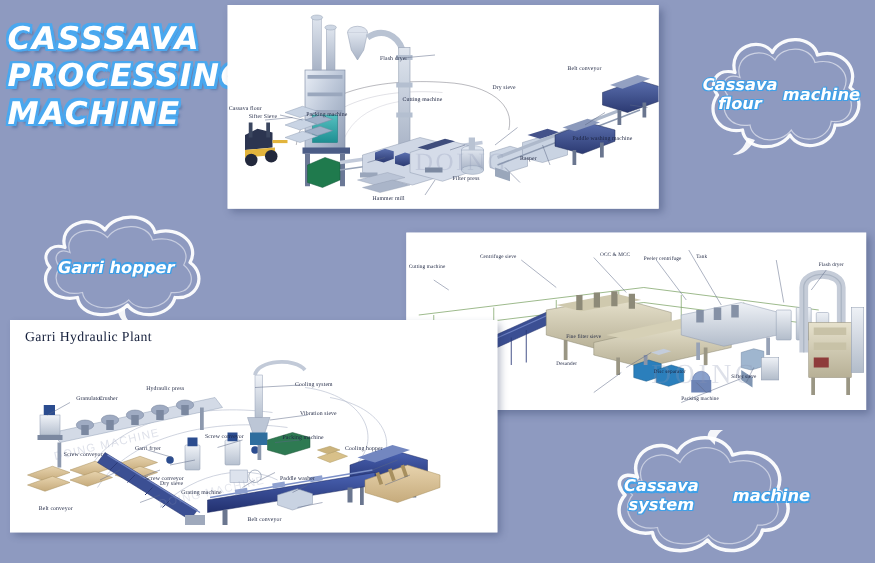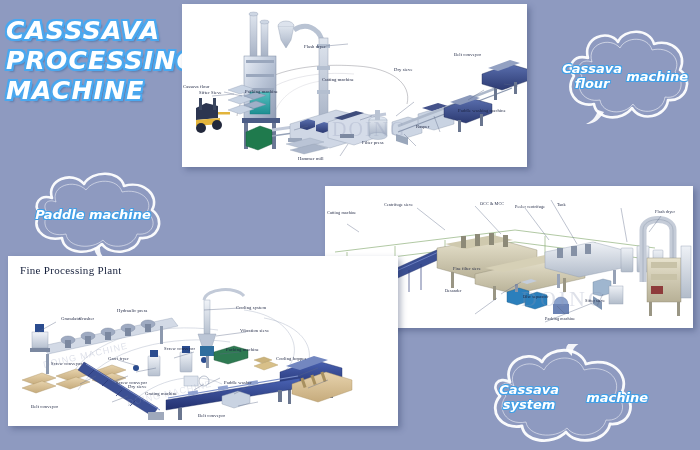--- a/index.html
+++ b/index.html
@@ -554,21 +554,21 @@
             <path d="M120 140 L 104 146"></path>
             <path d="M230 150 L 250 146"></path>
             <path d="M130 110 L 110 104"></path>
             <path d="M200 128 L 212 122"></path>
           </g>
           <text x="36" y="112" font-family="Liberation Sans, sans-serif" font-size="9" fill="#8b95b4" opacity=".28" letter-spacing="1" transform="rotate(-13 36 112)">DOING MACHINE</text>
           <text x="120" y="150" font-family="Liberation Sans, sans-serif" font-size="9" fill="#8b95b4" opacity=".22" letter-spacing="1" transform="rotate(-13 120 150)">DOING MACHINE</text>
         </svg>
       </div>
 
-      <div class="plant-title">Fine Processing Plant</div>
+      <div class="plant-title">Garri Hydraulic Plant</div>
 
       <div class="lab" style="left:53px;top:60px;">Granulator</div>
       <div class="lab" style="left:109px;top:52px;">Hydraulic press</div>
       <div class="lab" style="left:71px;top:60px;">Crusher</div>
       <div class="lab" style="left:228px;top:49px;">Cooling system</div>
       <div class="lab" style="left:232px;top:72px;">Vibration sieve</div>
       <div class="lab" style="left:218px;top:91px;">Packing machine</div>
       <div class="lab" style="left:156px;top:90px;">Screw conveyor</div>
       <div class="lab" style="left:100px;top:100px;">Garri fryer</div>
       <div class="lab" style="left:268px;top:100px;">Cooling hopper</div>
@@ -606,21 +606,21 @@
                C 136 12, 152 28, 144 42 C 158 52, 150 72, 132 70
                C 128 86, 102 88, 94 76 C 82 88, 56 86, 54 70
                C 34 74, 22 58, 32 46 C 24 36, 32 26, 44 30 Z" fill="none" stroke="#ffffff" stroke-width="2.6" stroke-linejoin="round" opacity=".95"></path>
       <path d="M48 34 C 42 18, 66 10, 78 22 C 86 10, 110 10, 114 24
                C 132 20, 146 32, 139 44 C 151 54, 144 68, 129 66
                C 125 80, 102 82, 95 72 C 84 82, 60 80, 58 66
                C 40 70, 32 56, 40 46 C 33 37, 39 30, 48 34 Z" fill="none" stroke="#ffffff" stroke-width="1" opacity=".5"></path>
       <path d="M86 80 C 88 90, 94 92, 100 92 C 92 88, 92 84, 92 78 Z" fill="#ffffff" opacity=".9"></path>
     </svg>
     <div class="ctext">
-        <span style="display:block">Paddle machine</span>
+        <span style="display:block">Garri hopper</span>
       </div>
   </div>
 
   <div class="cloud cloud-starch">
     <svg width="196" height="106" viewBox="0 0 196 106">
       <path d="M48 38 C 40 18, 66 4, 80 18 C 88 2, 118 2, 124 20
                C 148 12, 168 30, 160 48 C 176 58, 168 82, 148 80
                C 144 98, 114 102, 104 88 C 90 102, 62 98, 60 82
                C 38 86, 26 66, 38 52 C 28 42, 36 32, 48 38 Z" fill="none" stroke="#ffffff" stroke-width="2.8" stroke-linejoin="round" opacity=".95"></path>
       <path d="M52 42 C 44 24, 68 12, 82 26 C 90 10, 116 10, 122 26

